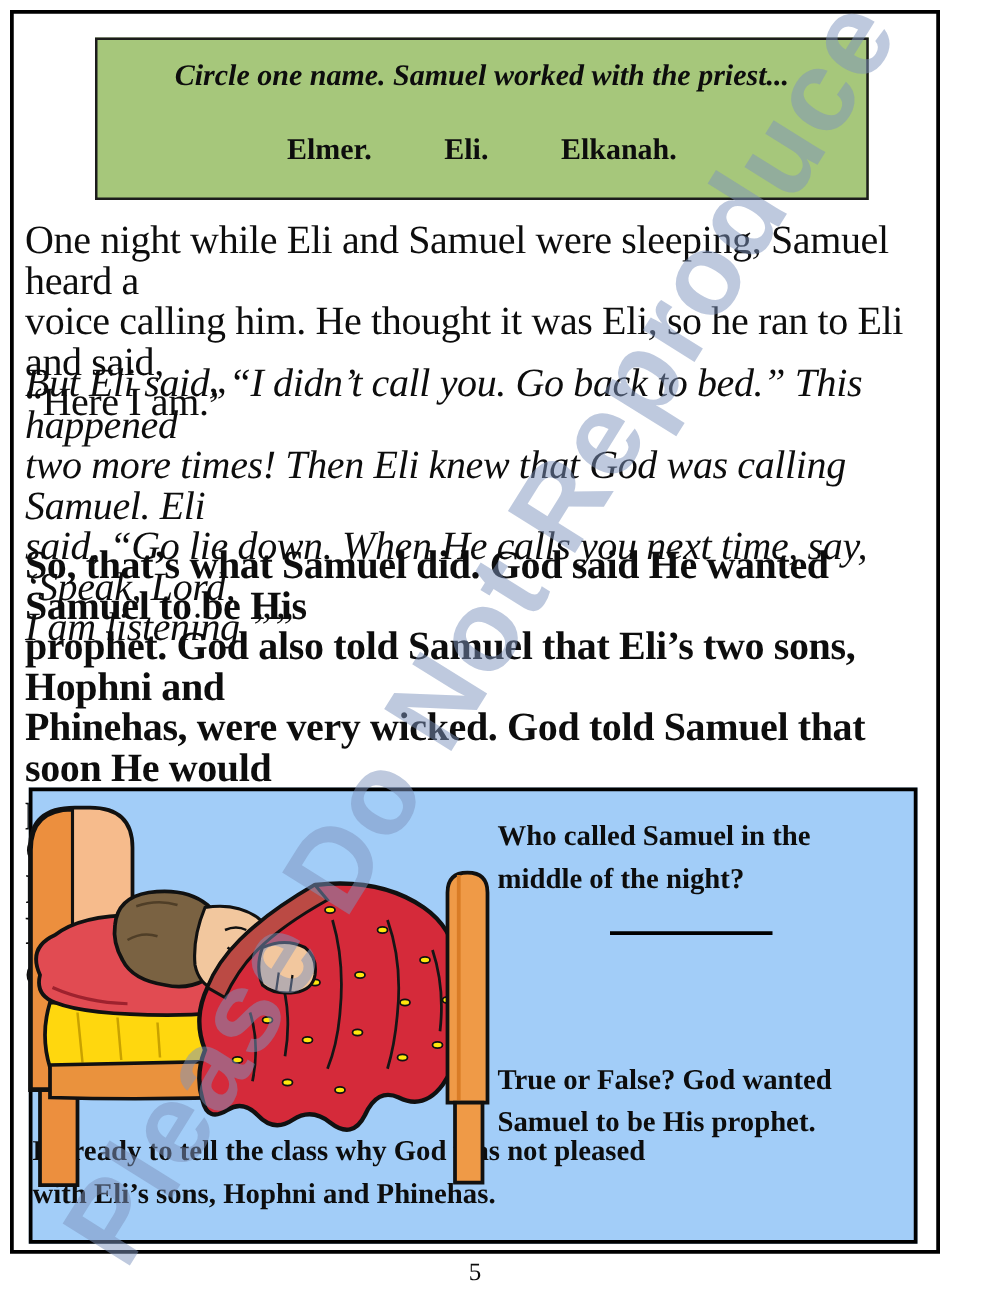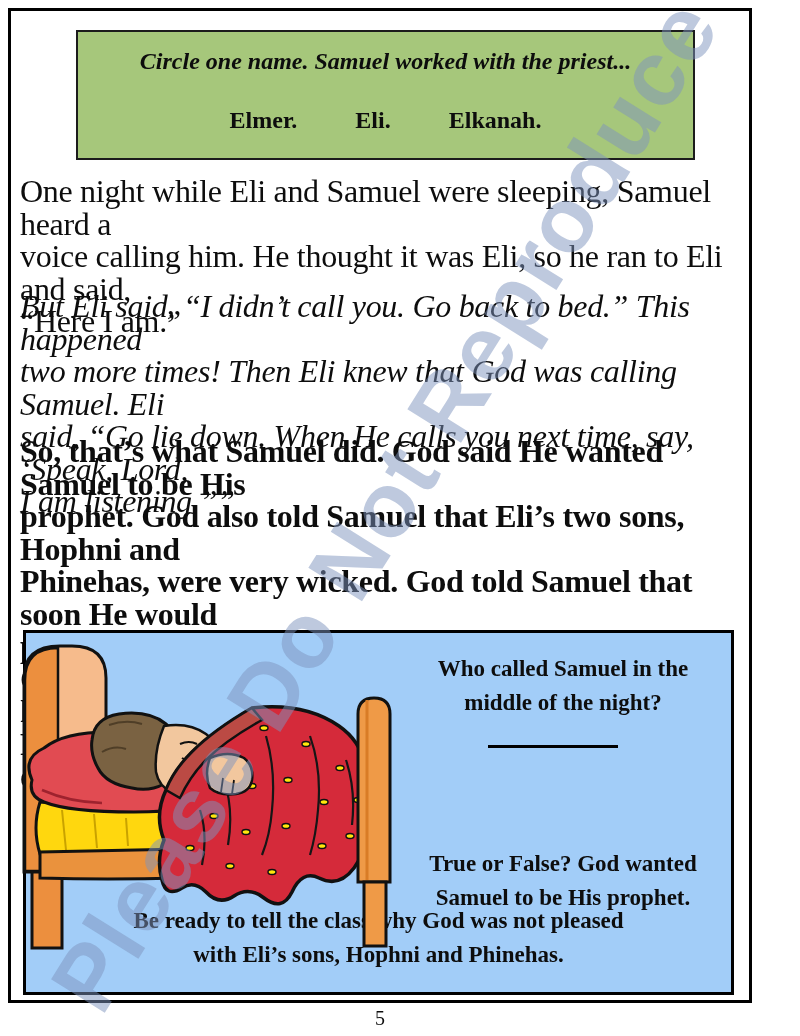--- a/index.html
+++ b/index.html
@@ -32,21 +32,21 @@
   .p1{top:175px;}
   .p2{top:290px;font-style:italic;}
   .p3{top:435px;font-weight:bold;}
   
   .activity-box{
     left:23px;top:630px;width:711px;height:365px;
     background:#a2cdf8;border:3px solid #000;box-sizing:border-box;
   }
   .activity-box .q{
     position:absolute;font-weight:bold;font-size:23px;line-height:34px;
-    text-align:center;white-space:pre-line;
+    white-space:pre-line;
   }
   .q1{left:372px;top:19px;width:330px;}
   .answer-line{
     position:absolute;left:462px;top:112px;width:130px;height:0;
     border-top:3px solid #000;
   }
   .q2{left:372px;top:174px;width:330px;margin-top:40px;}
   .instr{left:0;top:271px;width:705px;line-height:35px;}
   
   .bed-svg{left:14px;top:640px;width:400px;height:330px;}

